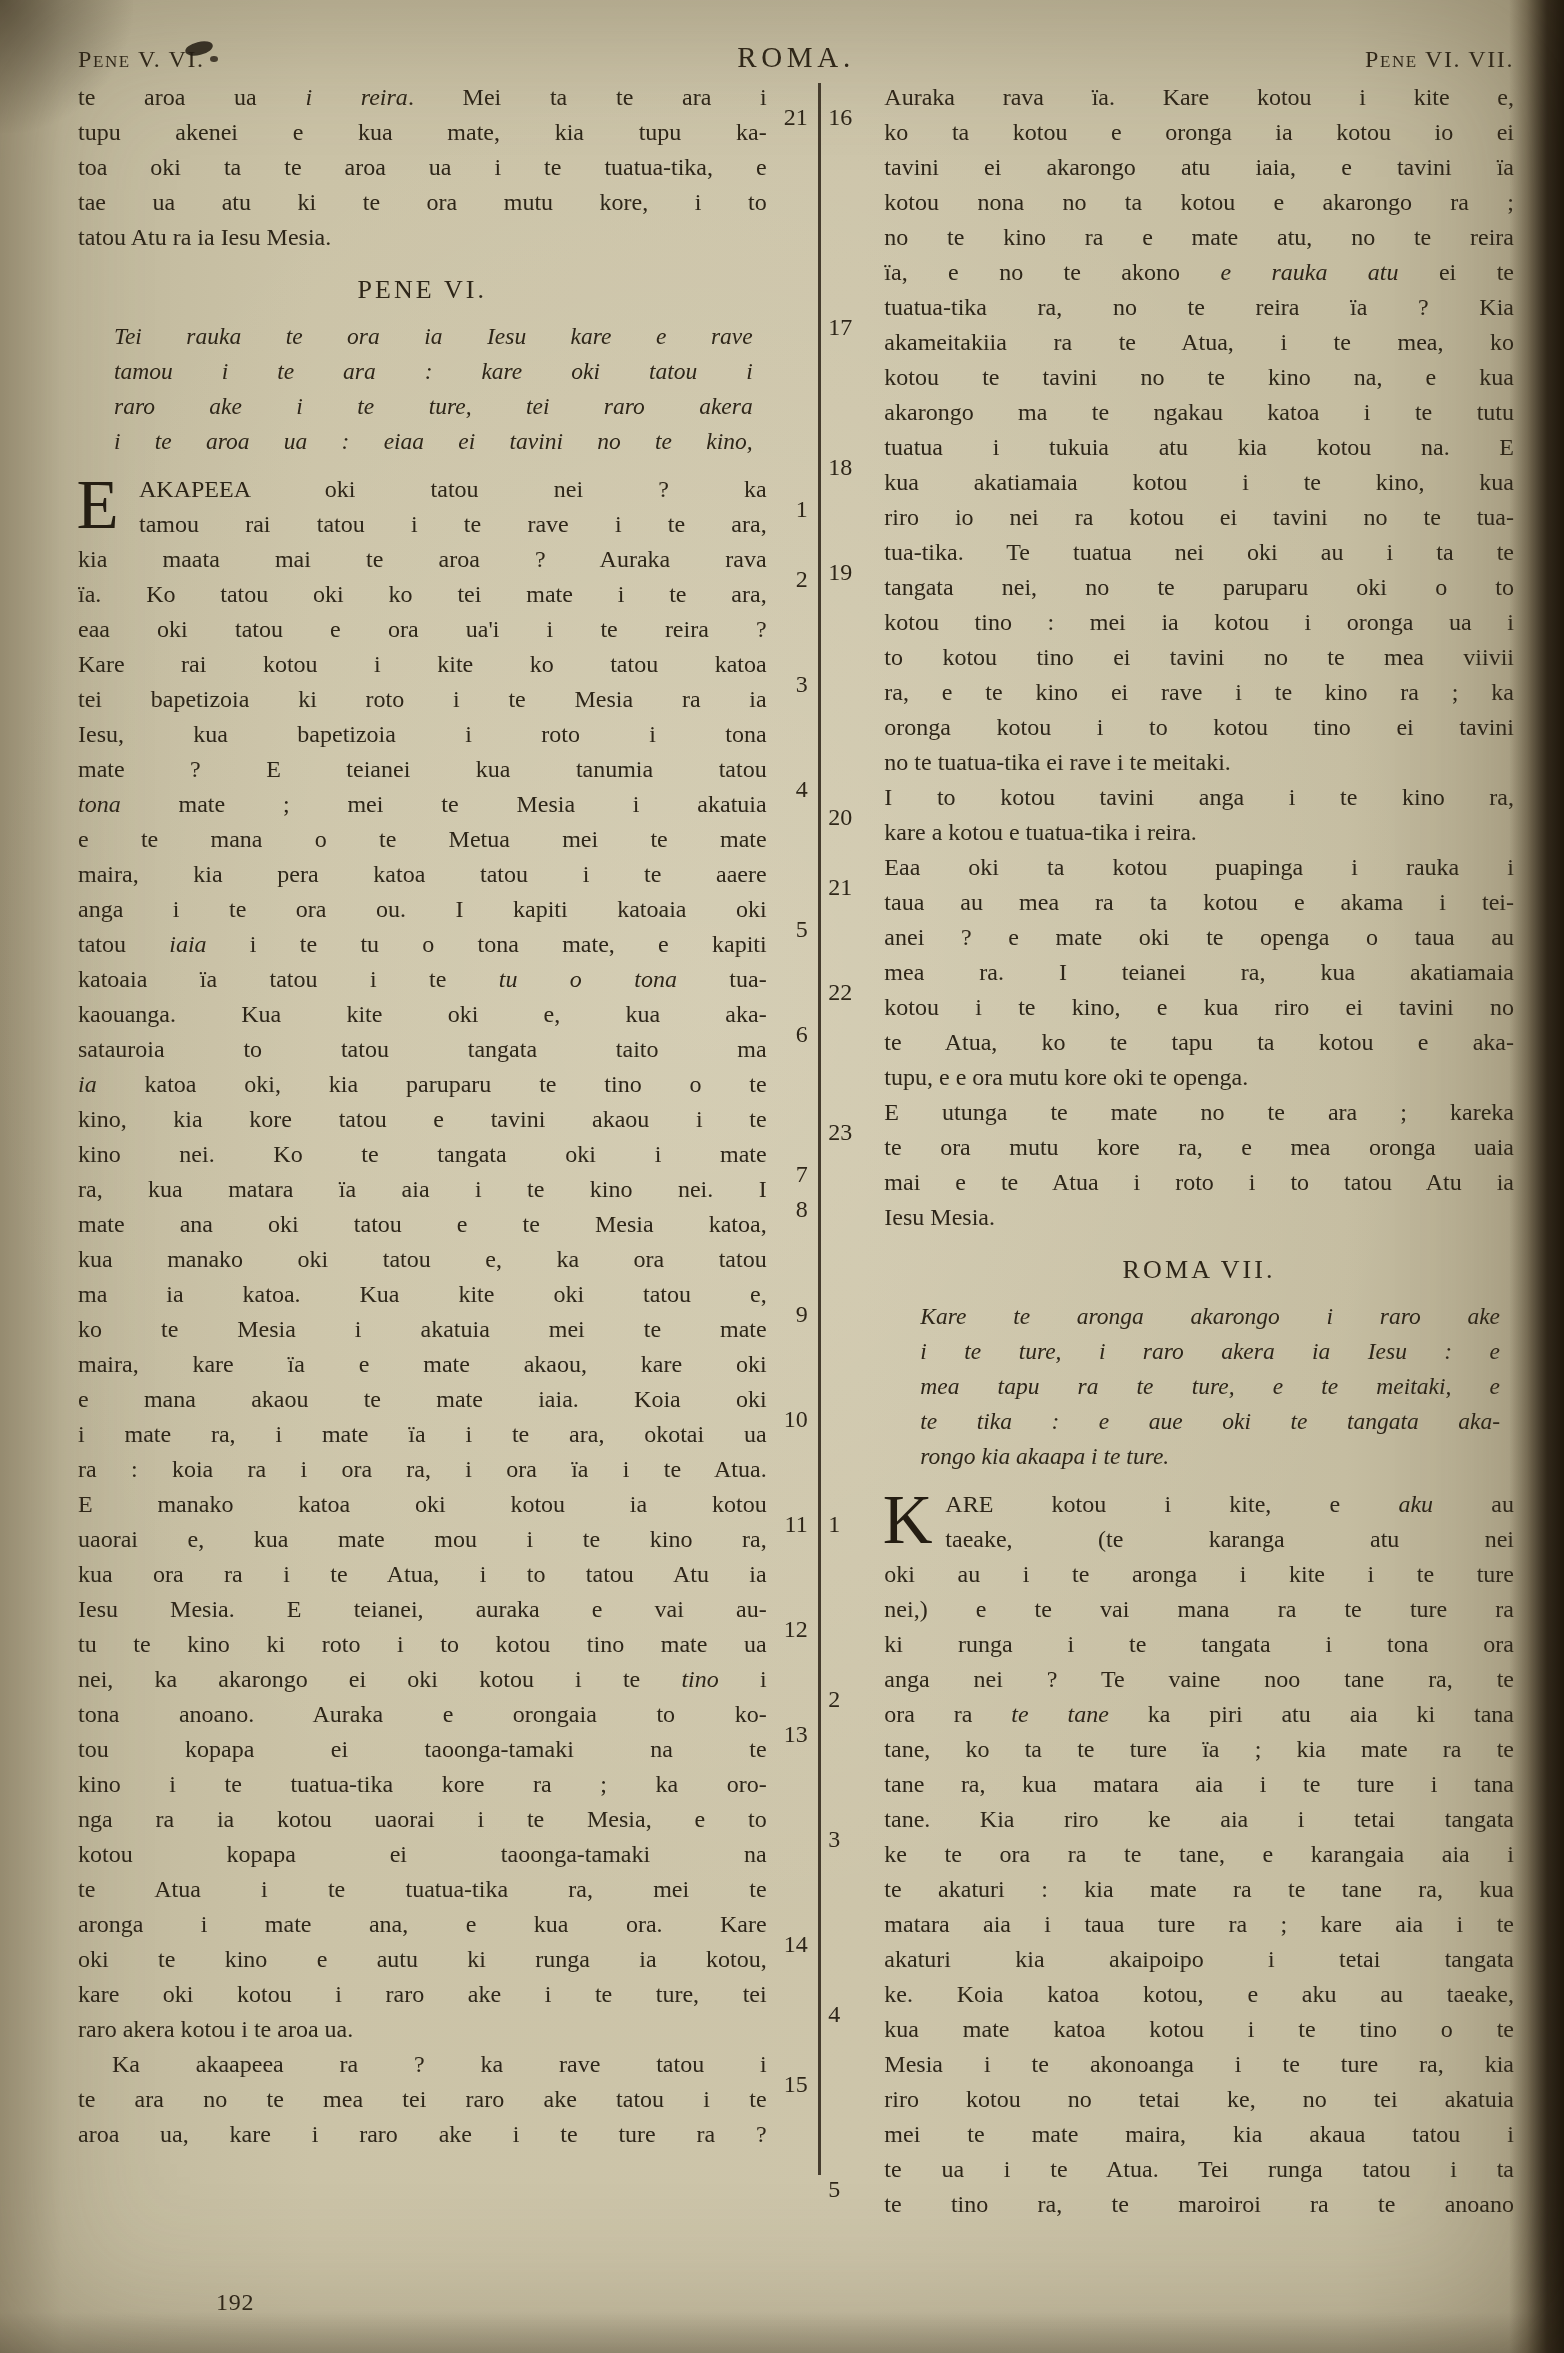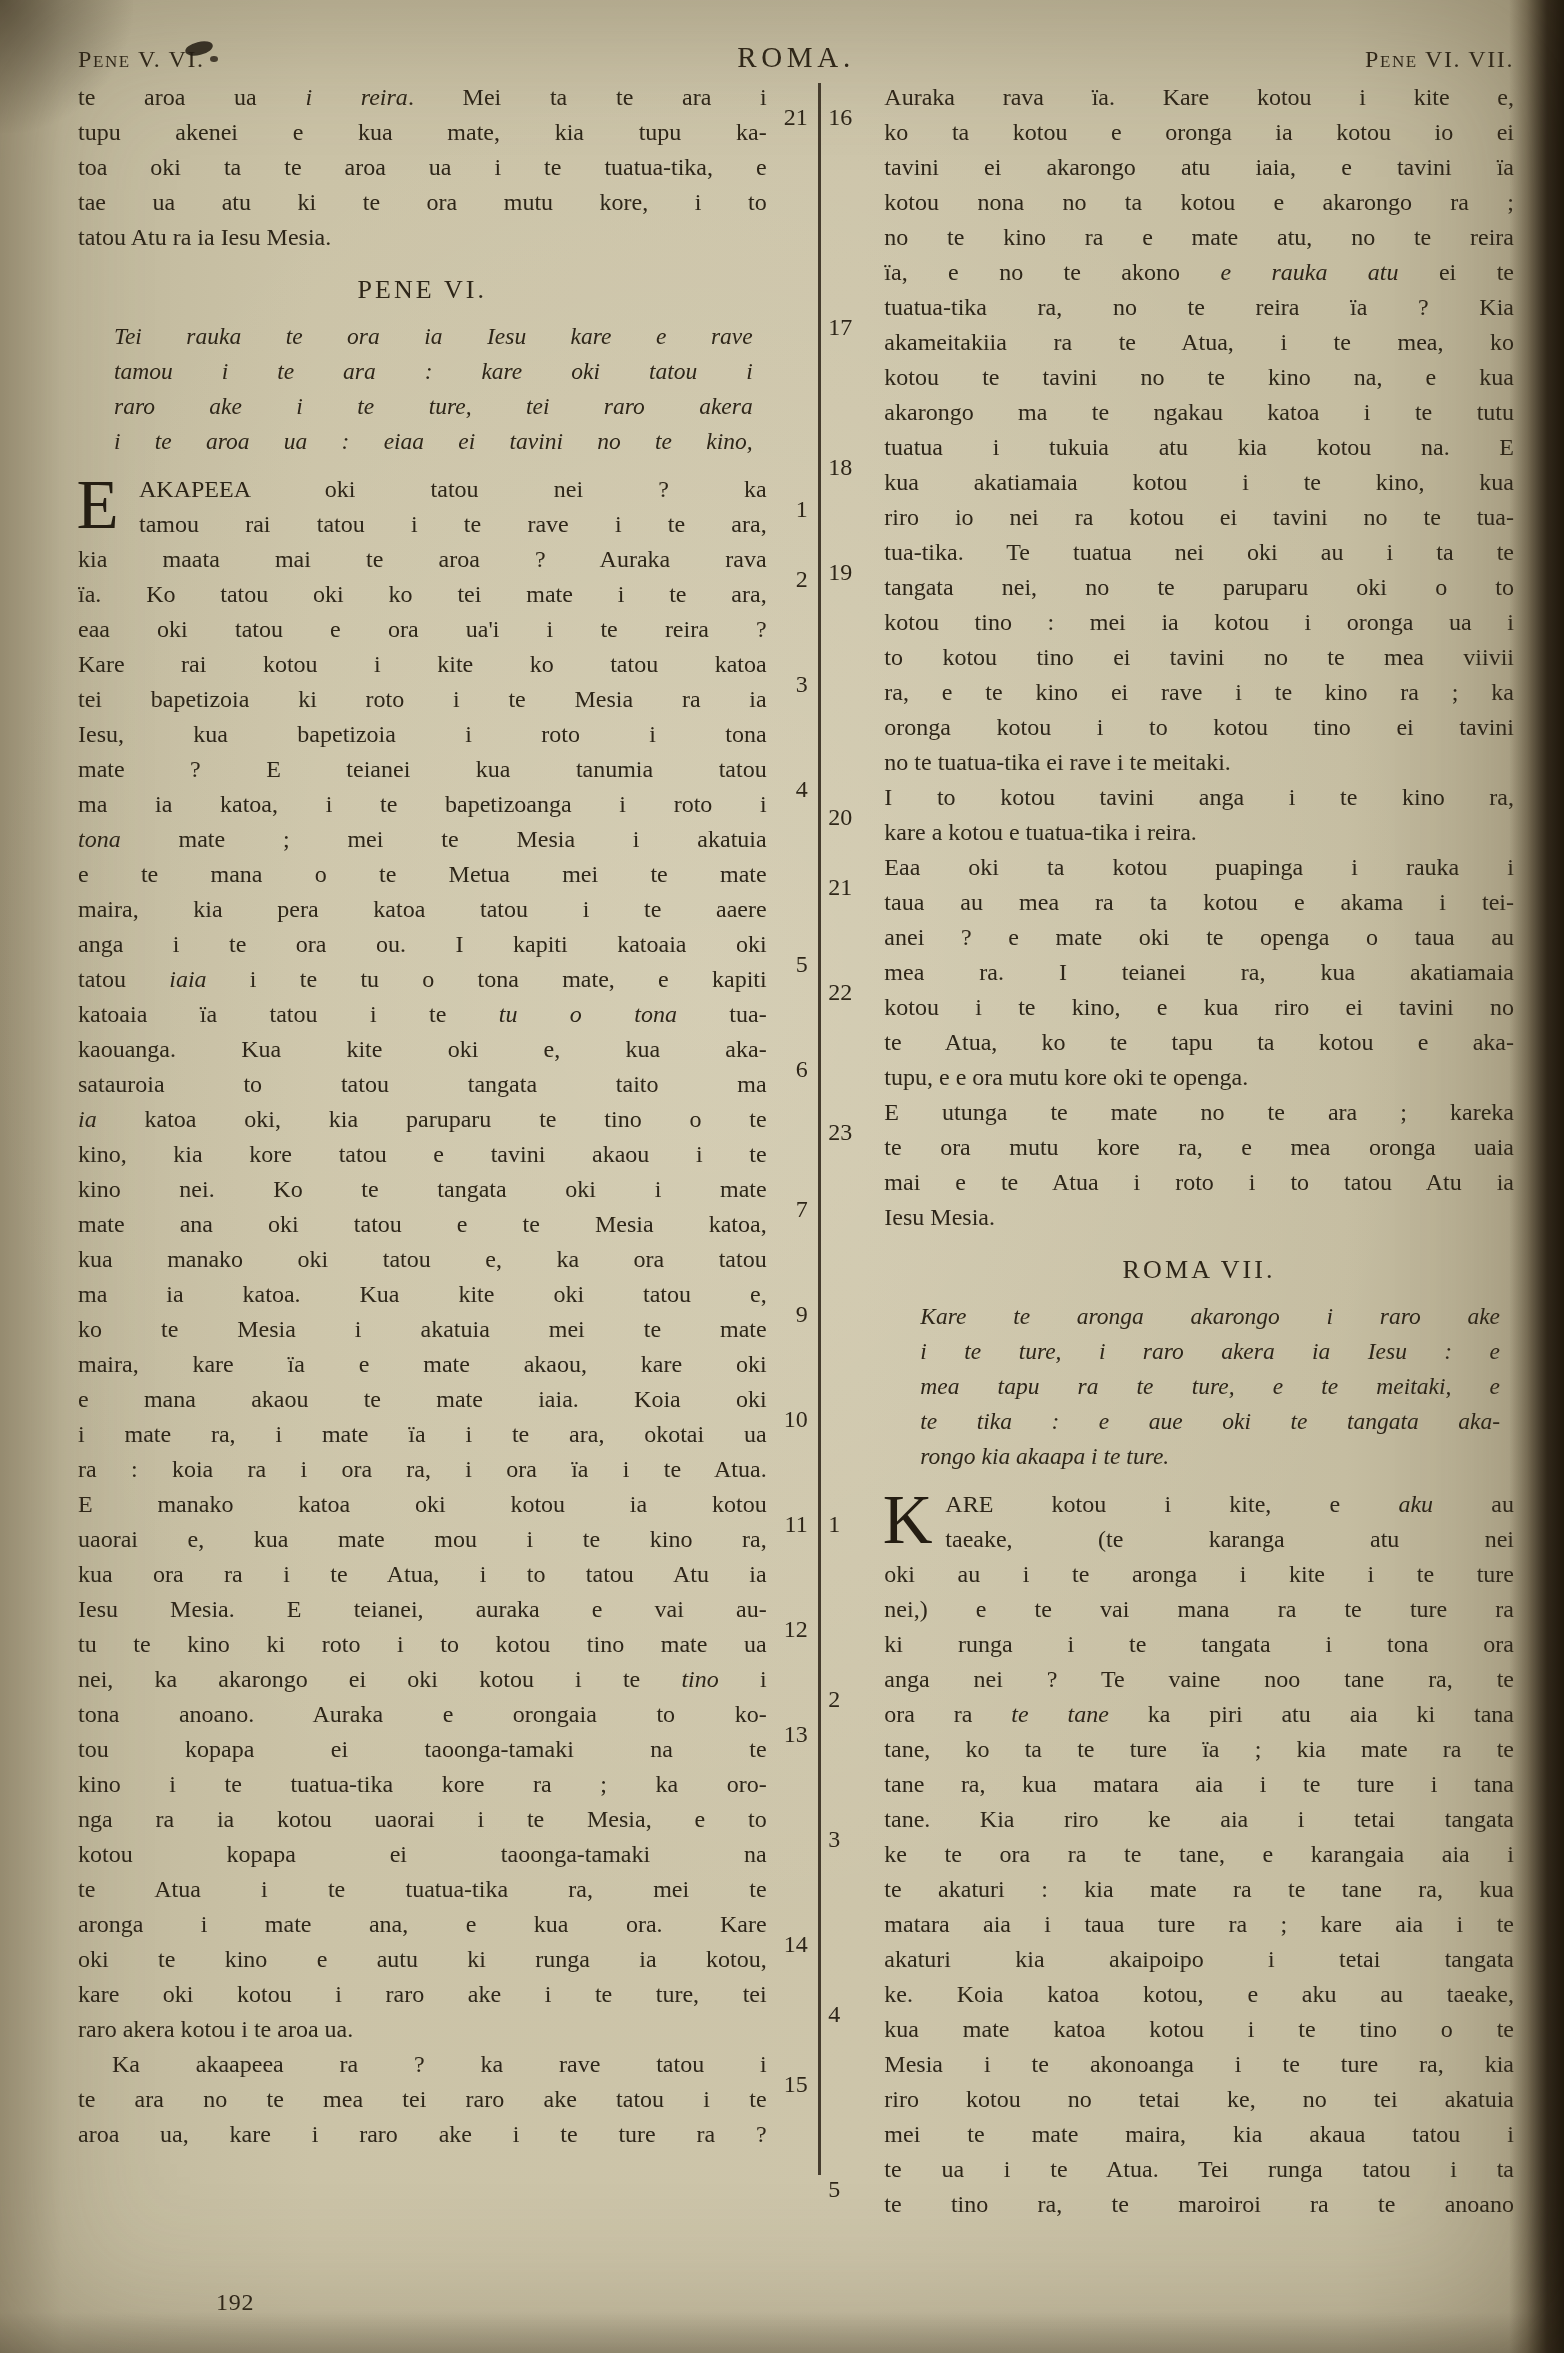--- a/index.html
+++ b/index.html
@@ -81,32 +81,32 @@
           <span class="dropcap">E</span>
           <div class="line dcpad">AKAPEEA oki tatou nei ? ka<span class="vnum vr">1</span></div>
           <div class="line dcpad">tamou rai tatou i te rave i te ara,</div>
           <div class="line">kia maata mai te aroa ?  Auraka rava<span class="vnum vr">2</span></div>
           <div class="line">ïa.  Ko tatou oki ko tei mate i te ara,</div>
           <div class="line">eaa oki tatou e ora ua'i i te reira ?</div>
           <div class="line">Kare rai kotou i kite ko tatou katoa<span class="vnum vr">3</span></div>
           <div class="line">tei bapetizoia ki roto i te Mesia ra ia</div>
           <div class="line">Iesu, kua bapetizoia i roto i tona</div>
           <div class="line">mate ?  E teianei kua tanumia tatou<span class="vnum vr">4</span></div>
-          <div class="line">ma ia katoa, i te bapetizoanga i roto i</div>
           <div class="line"><i>tona</i> mate ; mei te Mesia i akatuia</div>
           <div class="line">e te mana o te Metua mei te mate</div>
           <div class="line">maira, kia pera katoa tatou i te aaere</div>
           <div class="line">anga i te ora ou.  I kapiti katoaia oki<span class="vnum vr">5</span></div>
           <div class="line">tatou <i>iaia</i> i te tu o tona mate, e kapiti</div>
           <div class="line">katoaia ïa tatou i te <i>tu o tona</i> tua-</div>
           <div class="line">kaouanga.  Kua kite oki e, kua aka-<span class="vnum vr">6</span></div>
           <div class="line">satauroia to tatou tangata taito ma</div>
           <div class="line"><i>ia</i> katoa oki, kia paruparu te tino o te</div>
           <div class="line">kino, kia kore tatou e tavini akaou i te</div>
           <div class="line">kino nei.  Ko te tangata oki i mate<span class="vnum vr">7</span></div>
+          <div class="line">ra, kua matara ïa aia i te kino nei.  I<span class="vnum vr">8</span></div>
           <div class="line">mate ana oki tatou e te Mesia katoa,</div>
           <div class="line">kua manako oki tatou e, ka ora tatou</div>
           <div class="line">ma ia katoa.  Kua kite oki tatou e,<span class="vnum vr">9</span></div>
           <div class="line">ko te Mesia i akatuia mei te mate</div>
           <div class="line">maira, kare ïa e mate akaou, kare oki</div>
           <div class="line">e mana akaou te mate iaia.  Koia oki<span class="vnum vr">10</span></div>
           <div class="line">i mate ra, i mate ïa i te ara, okotai ua</div>
           <div class="line">ra : koia ra i ora ra, i ora ïa i te Atua.</div>
           <div class="line">E manako katoa oki kotou ia kotou<span class="vnum vr">11</span></div>
           <div class="line">uaorai e, kua mate mou i te kino ra,</div>

